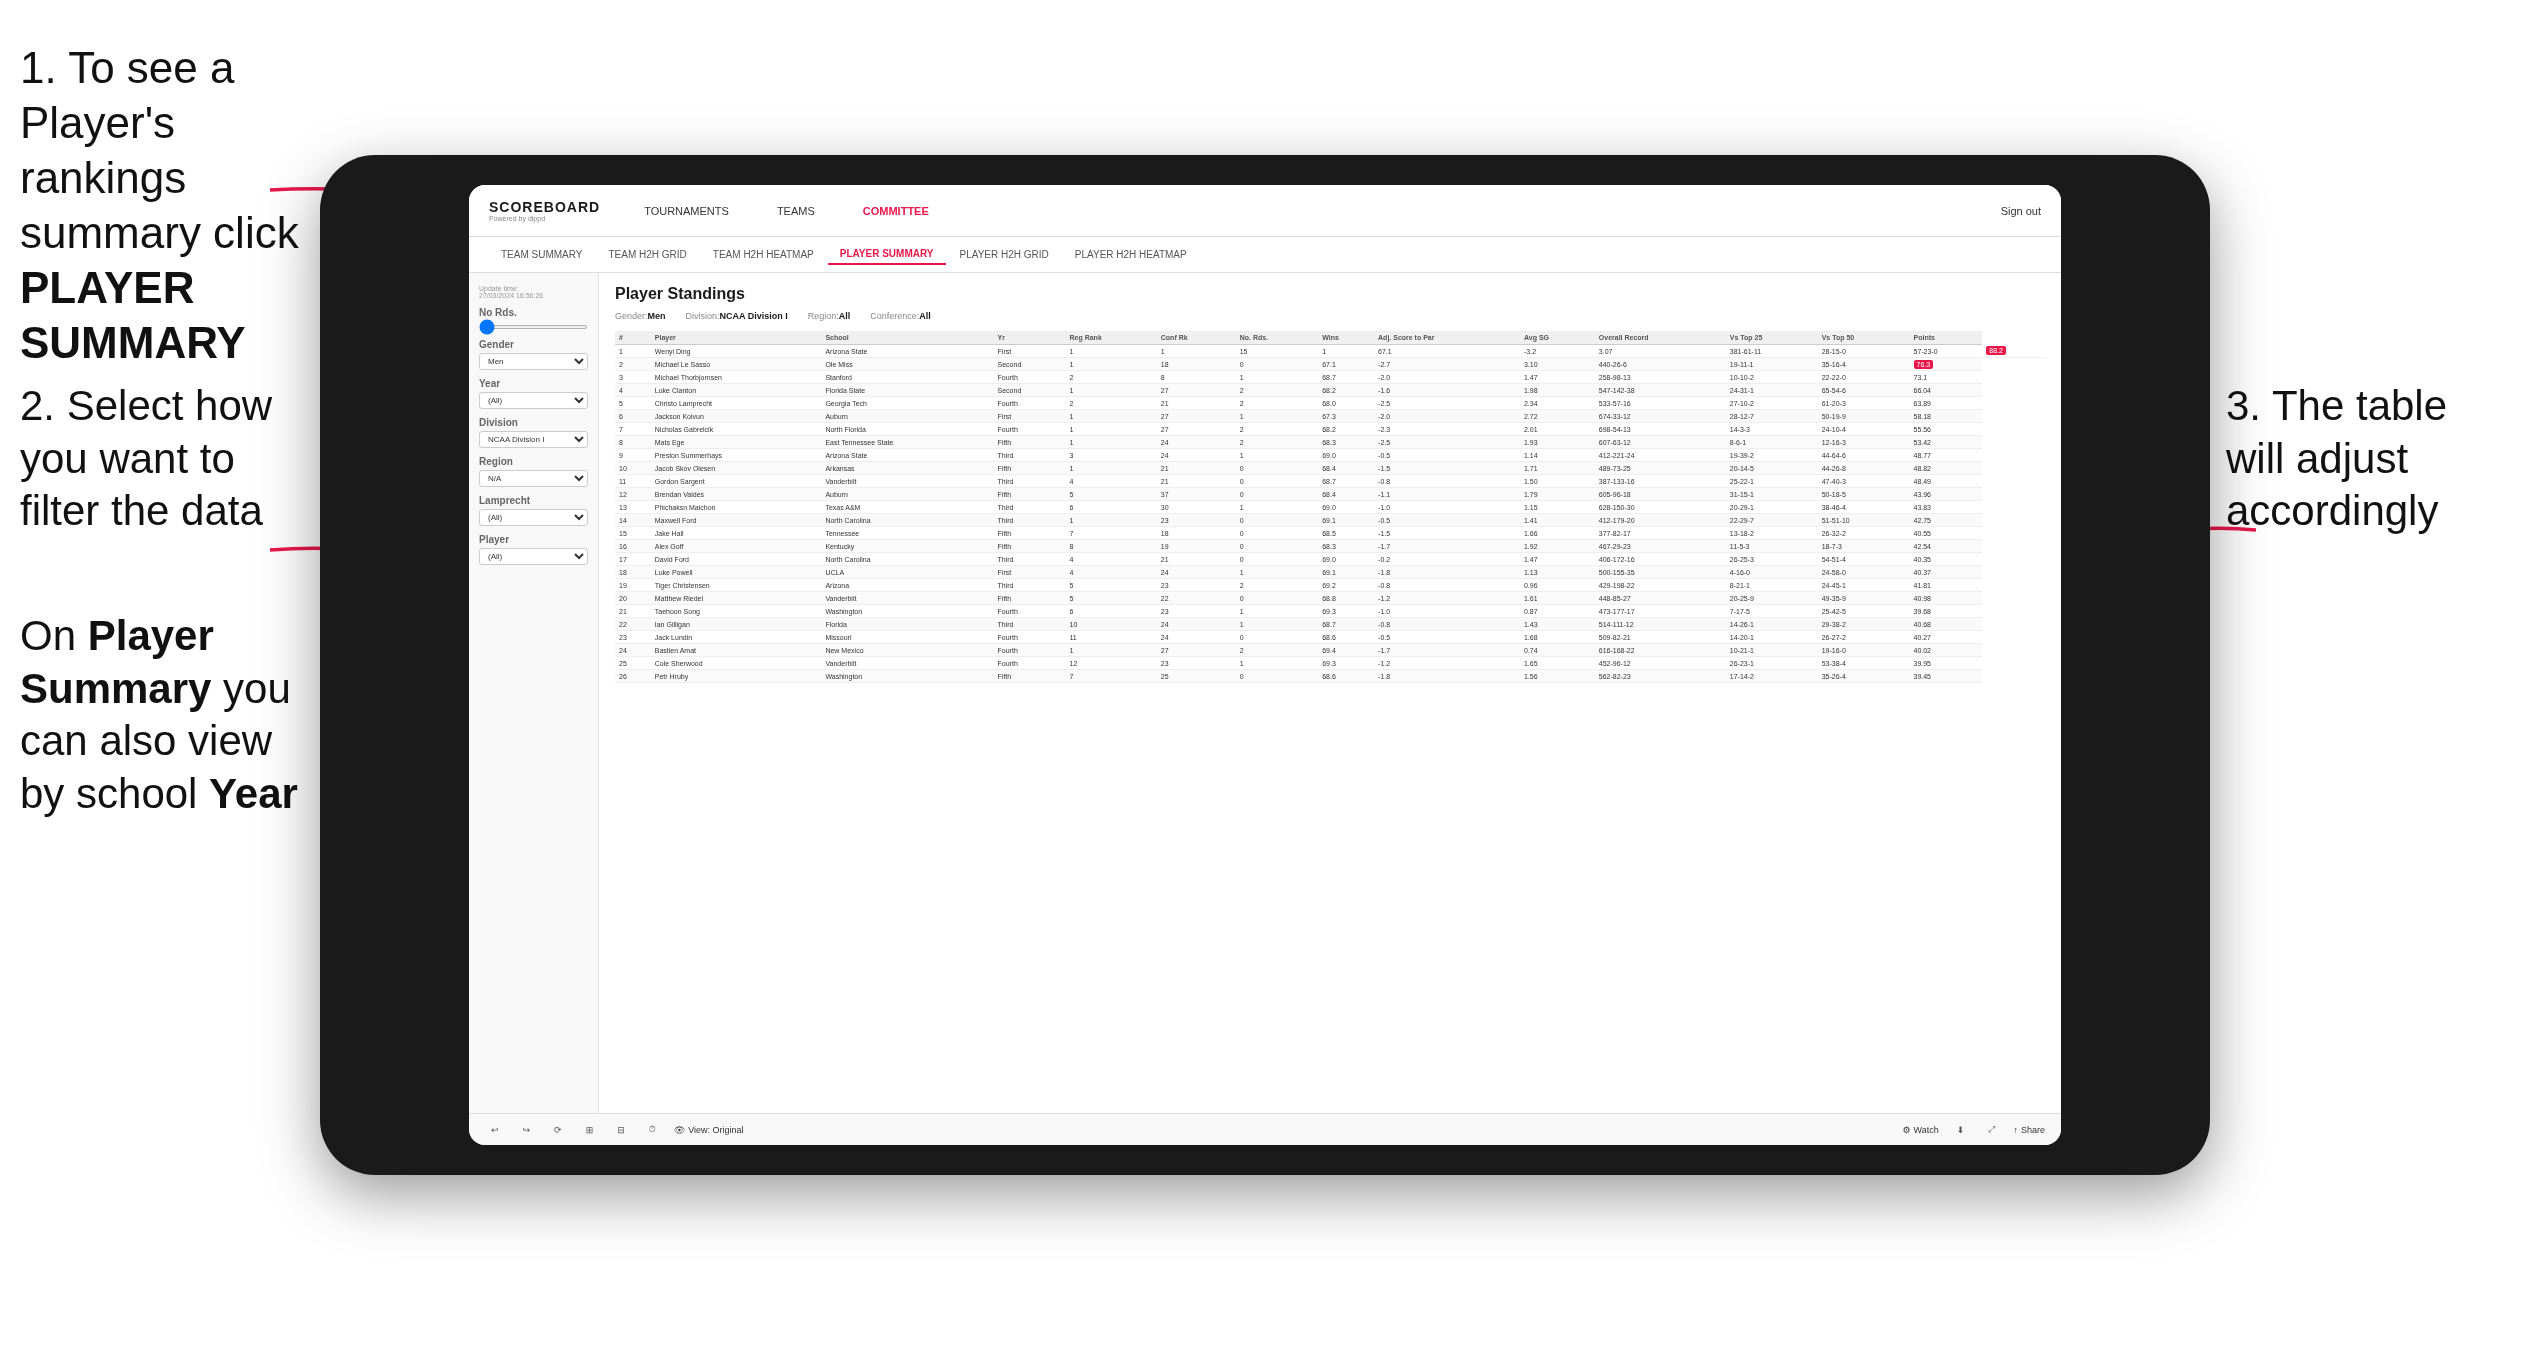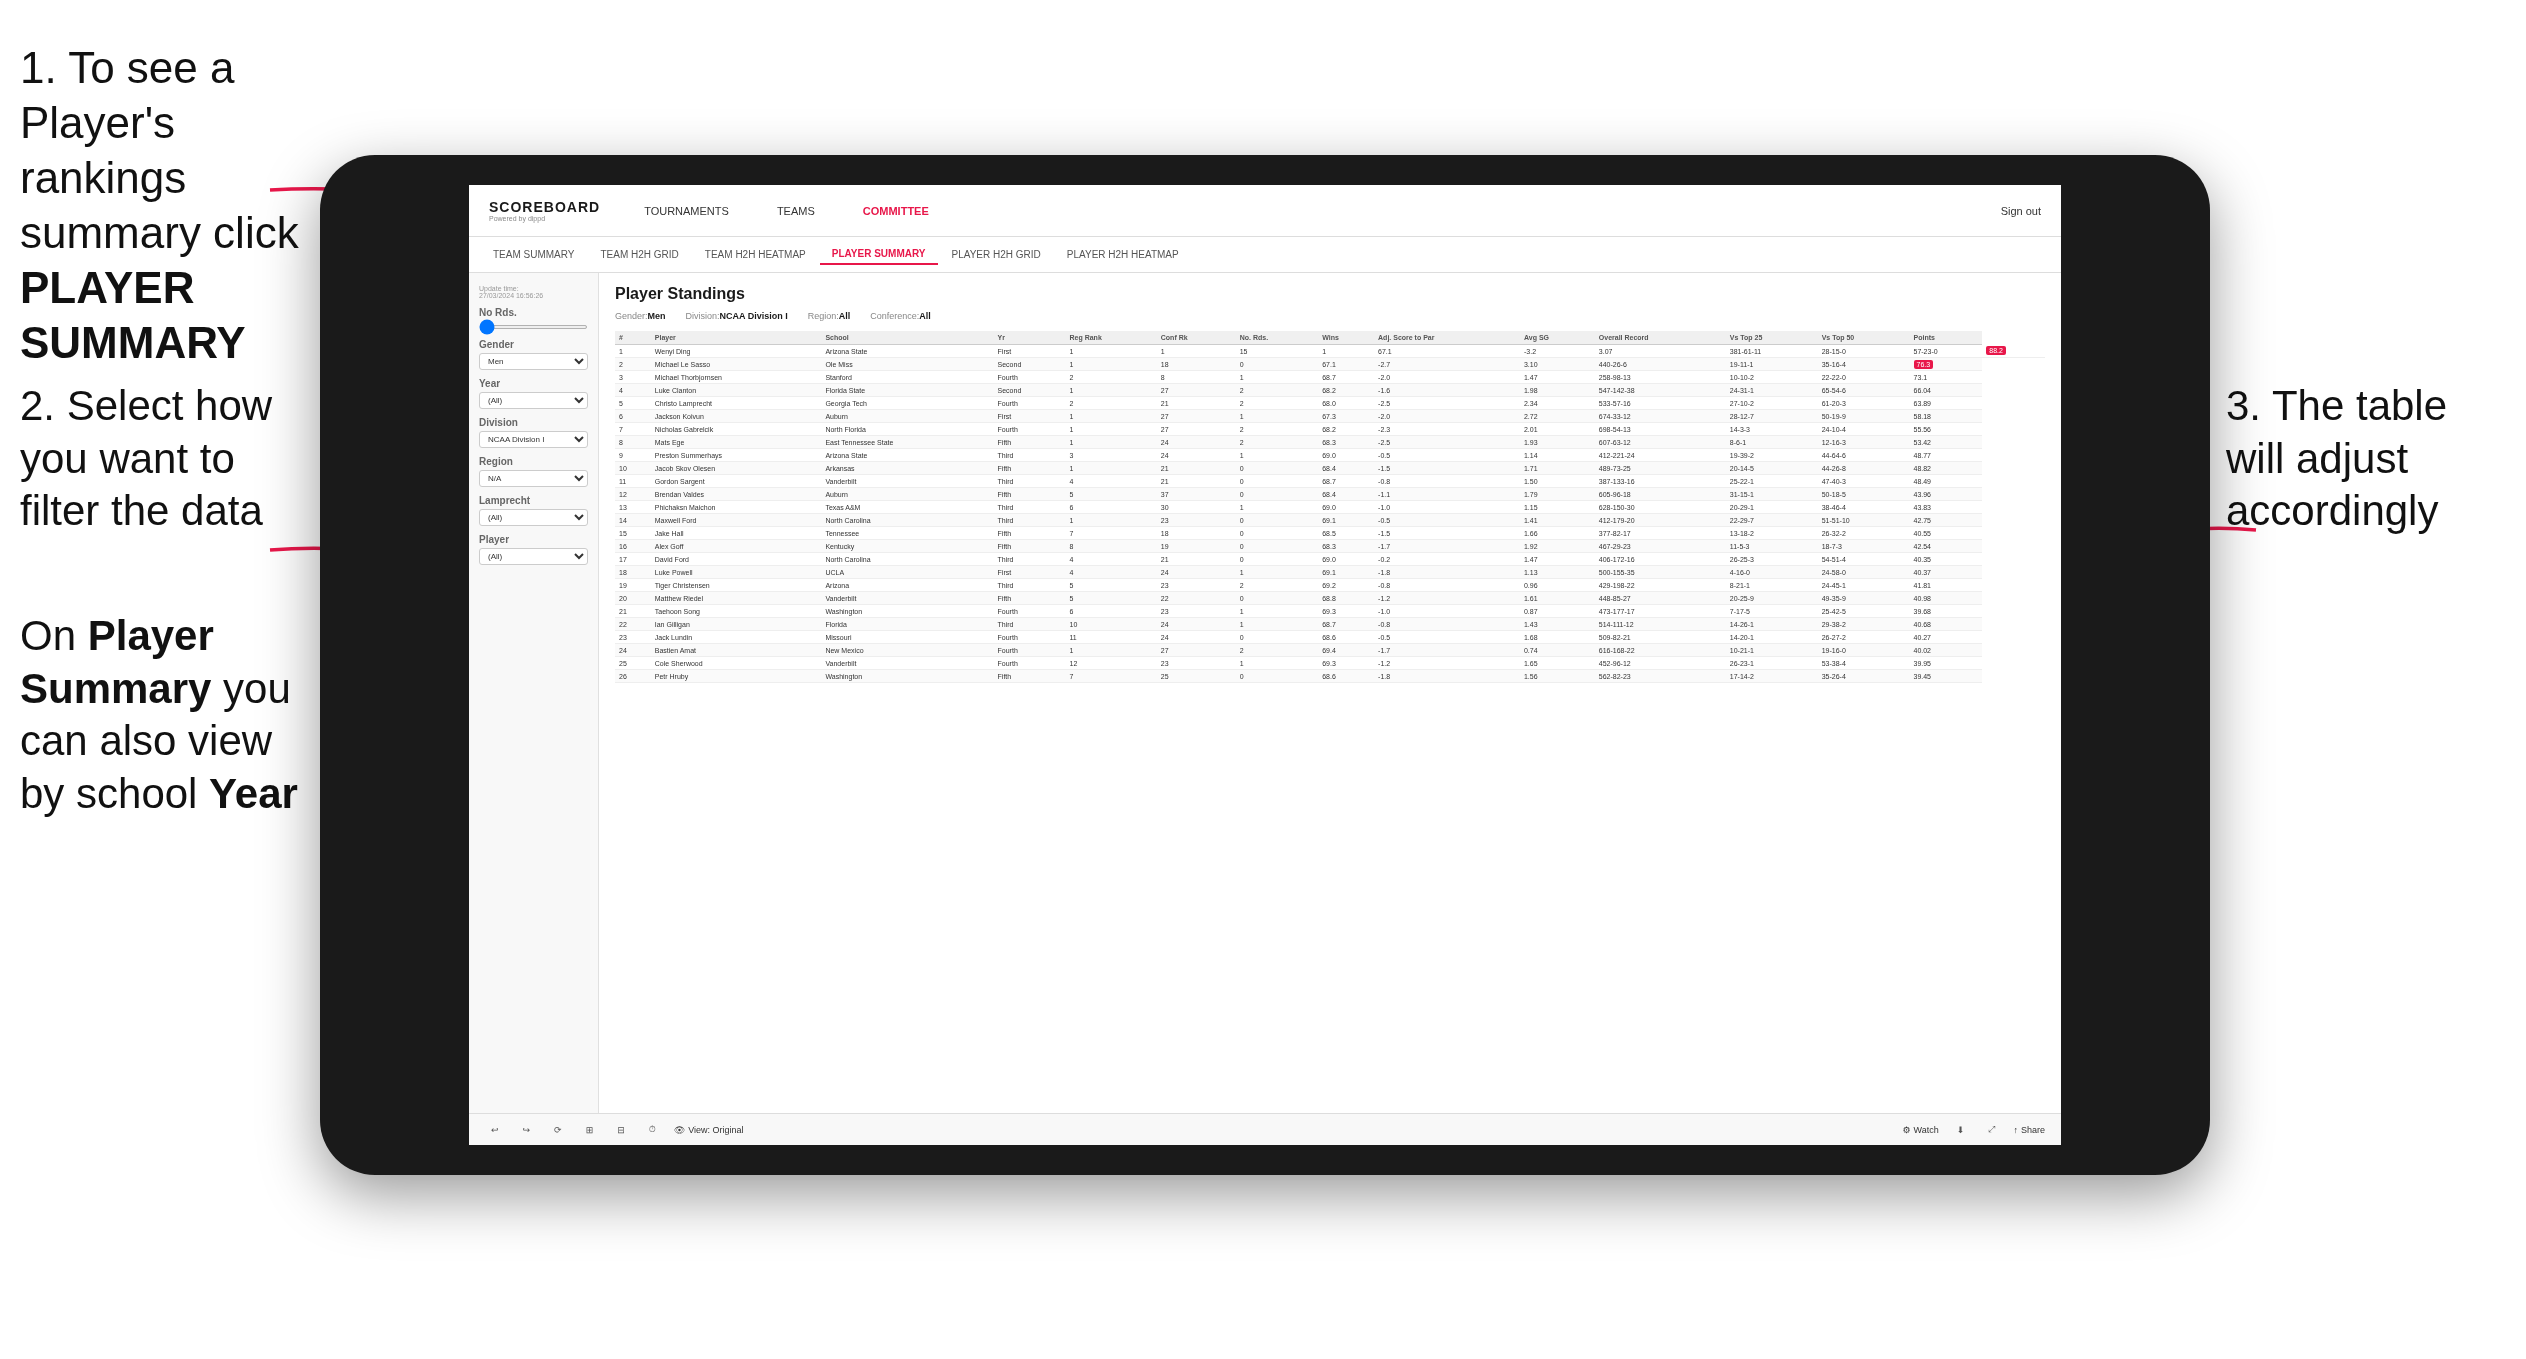--- a/index.html
+++ b/index.html
@@ -31,21 +31,21 @@
       border-radius: 55px;
       box-shadow: 0 20px 60px rgba(0,0,0,0.4);
       display: flex;
       align-items: center;
       justify-content: center;
     }
     .tablet-screen {
       width: 1592px;
       height: 960px;
       background: #f0f0f0;
-      border-radius: 0;
+      border-radius: 16px;
       overflow: hidden;
       display: flex;
       flex-direction: column;
     }
 
     
     .app-header {
       background: #ffffff;
       border-bottom: 1px solid #ddd;
       padding: 0 20px;
@@ -84,21 +84,21 @@
     .nav-item.active { color: #e8174a; font-weight: 600; }
     .sign-out {
       font-size: 11px;
       color: #333;
       cursor: pointer;
     }
 
     .sub-nav {
       background: #ffffff;
       border-bottom: 1px solid #ddd;
-      padding: 0 12px;
+      padding: 0 20px;
       display: flex;
       gap: 2px;
       height: 36px;
       align-items: center;
       flex-shrink: 0;
     }
     .sub-nav-item {
       padding: 4px 12px;
       font-size: 10px;
       color: #555;

